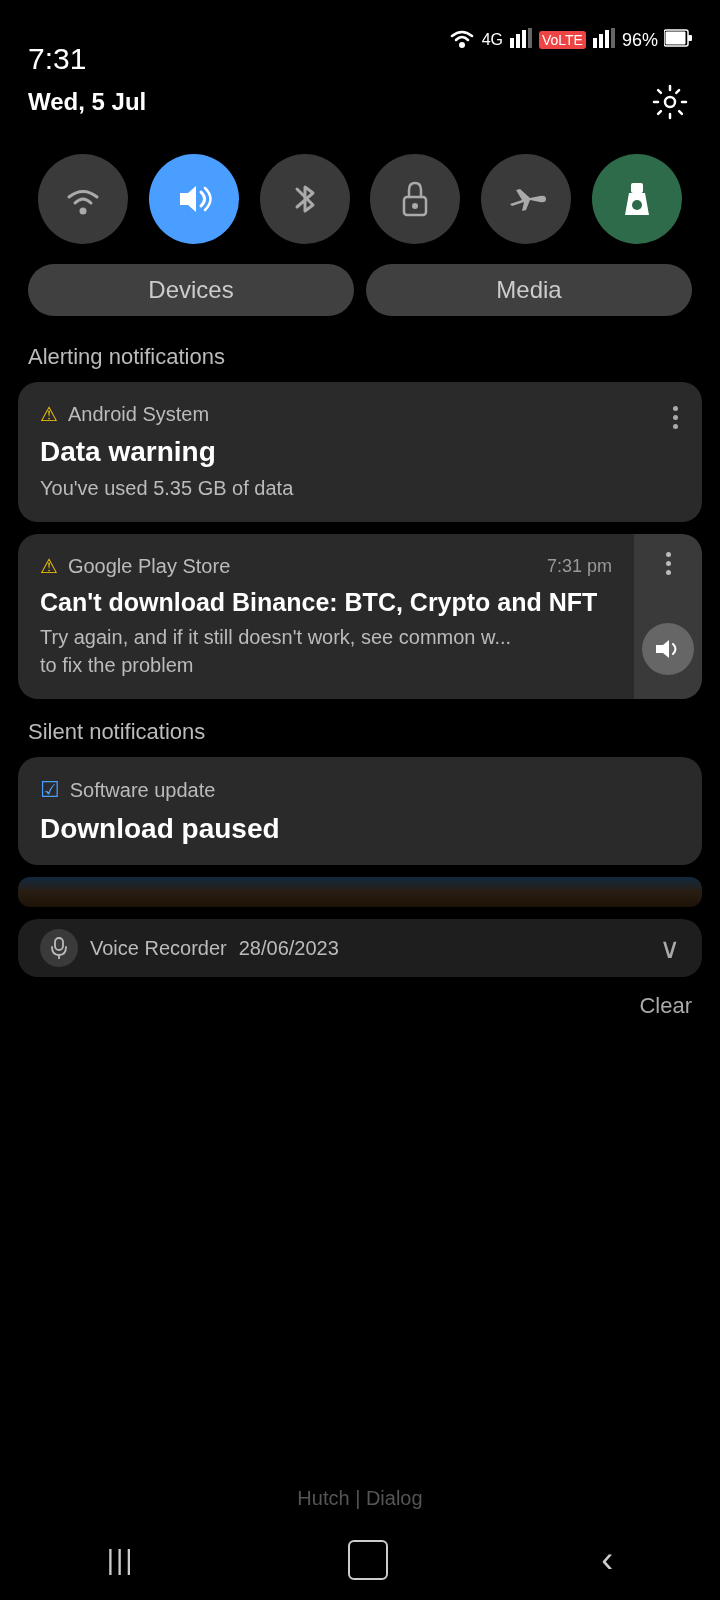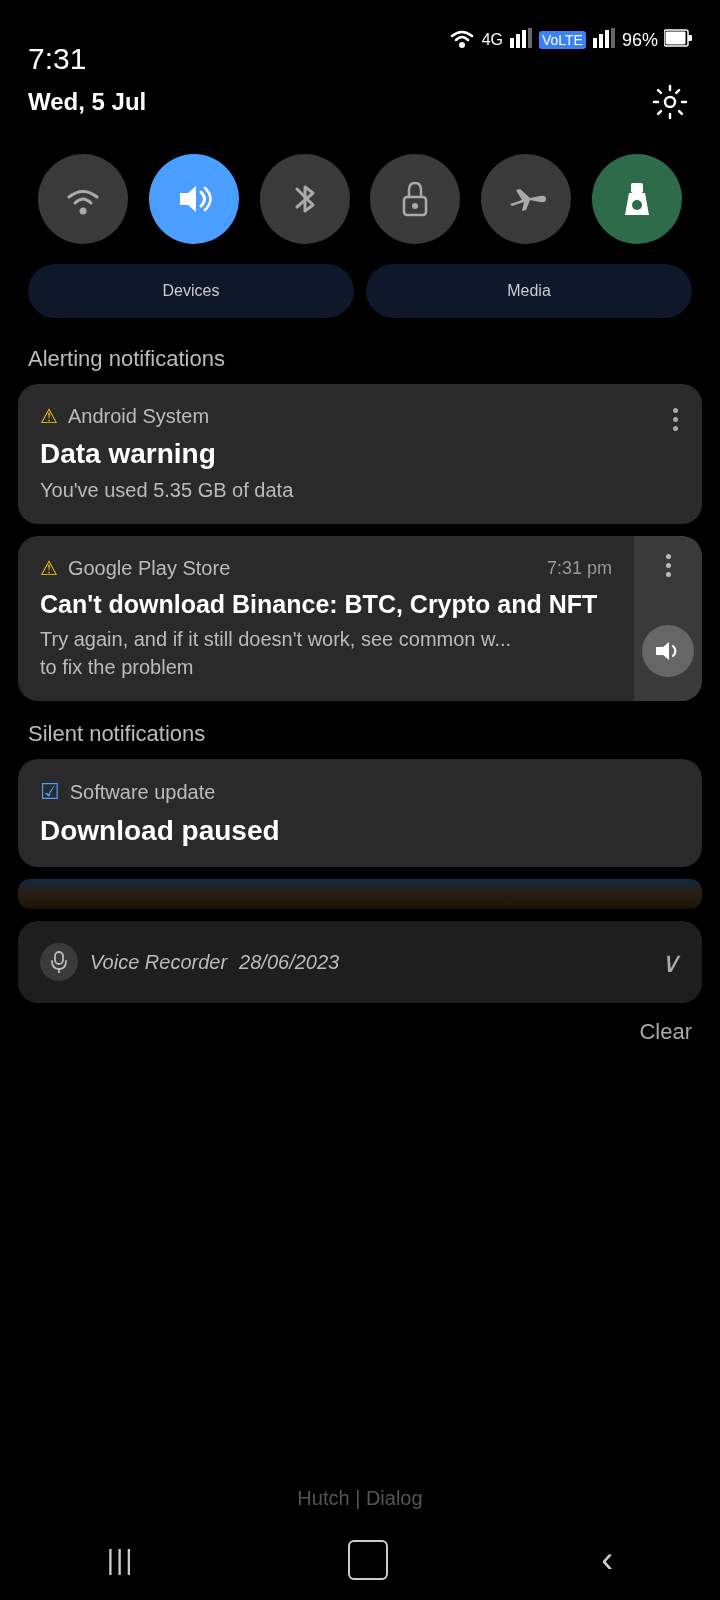--- a/index.html
+++ b/index.html
@@ -81,25 +81,25 @@
     }
 
     
     .tabs-row {
       display: flex;
       gap: 12px;
       padding: 0 28px 24px 28px;
     }
     .tab-btn {
       flex: 1;
-      background: #0f172a;
+      background: #404040;
       border: none;
       color: #ccc;
-      font-size: 16px;
-      padding: 18px 0;
+      font-size: 24px;
+      padding: 12px 0;
       border-radius: 36px;
       cursor: pointer;
     }
 
     
     .section-label {
       font-size: 22px;
       color: #bbb;
       padding: 4px 28px 12px 28px;
     }
@@ -169,25 +169,24 @@
       font-size: 28px;
       font-weight: 600;
       color: #fff;
     }
 
     
     .voice-card {
       background: #1e1e1e;
       border-radius: 20px;
       margin: 0 18px 0 18px;
-      padding: 22px 22px;
+      padding: 10px 22px;
       display: flex;
       align-items: center;
       justify-content: space-between;
-      font-style: italic;
     }
     .voice-left {
       display: flex;
       align-items: center;
       gap: 12px;
       font-size: 20px;
       color: #bbb;
     }
     .voice-icon {
       width: 38px;
@@ -290,21 +289,21 @@
     </span>
     <span style="font-size:16px; color:#fff;">4G</span>
     <span>
       <svg width="24" height="20" viewBox="0 0 24 20" fill="none">
         <rect x="1" y="10" width="4" height="10" fill="white"></rect>
         <rect x="7" y="6" width="4" height="14" fill="white"></rect>
         <rect x="13" y="2" width="4" height="18" fill="white"></rect>
         <rect x="19" y="0" width="4" height="20" fill="white" opacity="0.4"></rect>
       </svg>
     </span>
-    <span style="font-size:14px; color:#fff; background:#3b82f6; padding:1px 3px; border-radius:3px;">VoLTE</span>
+    <span style="font-size:14px; color:#fff; background:#ef4444; padding:1px 3px; border-radius:3px;">VoLTE</span>
     <span>
       <svg width="24" height="20" viewBox="0 0 24 20" fill="none">
         <rect x="1" y="10" width="4" height="10" fill="white"></rect>
         <rect x="7" y="6" width="4" height="14" fill="white"></rect>
         <rect x="13" y="2" width="4" height="18" fill="white"></rect>
         <rect x="19" y="0" width="4" height="20" fill="white" opacity="0.4"></rect>
       </svg>
     </span>
     <span class="battery-text">96%</span>
     <span>

